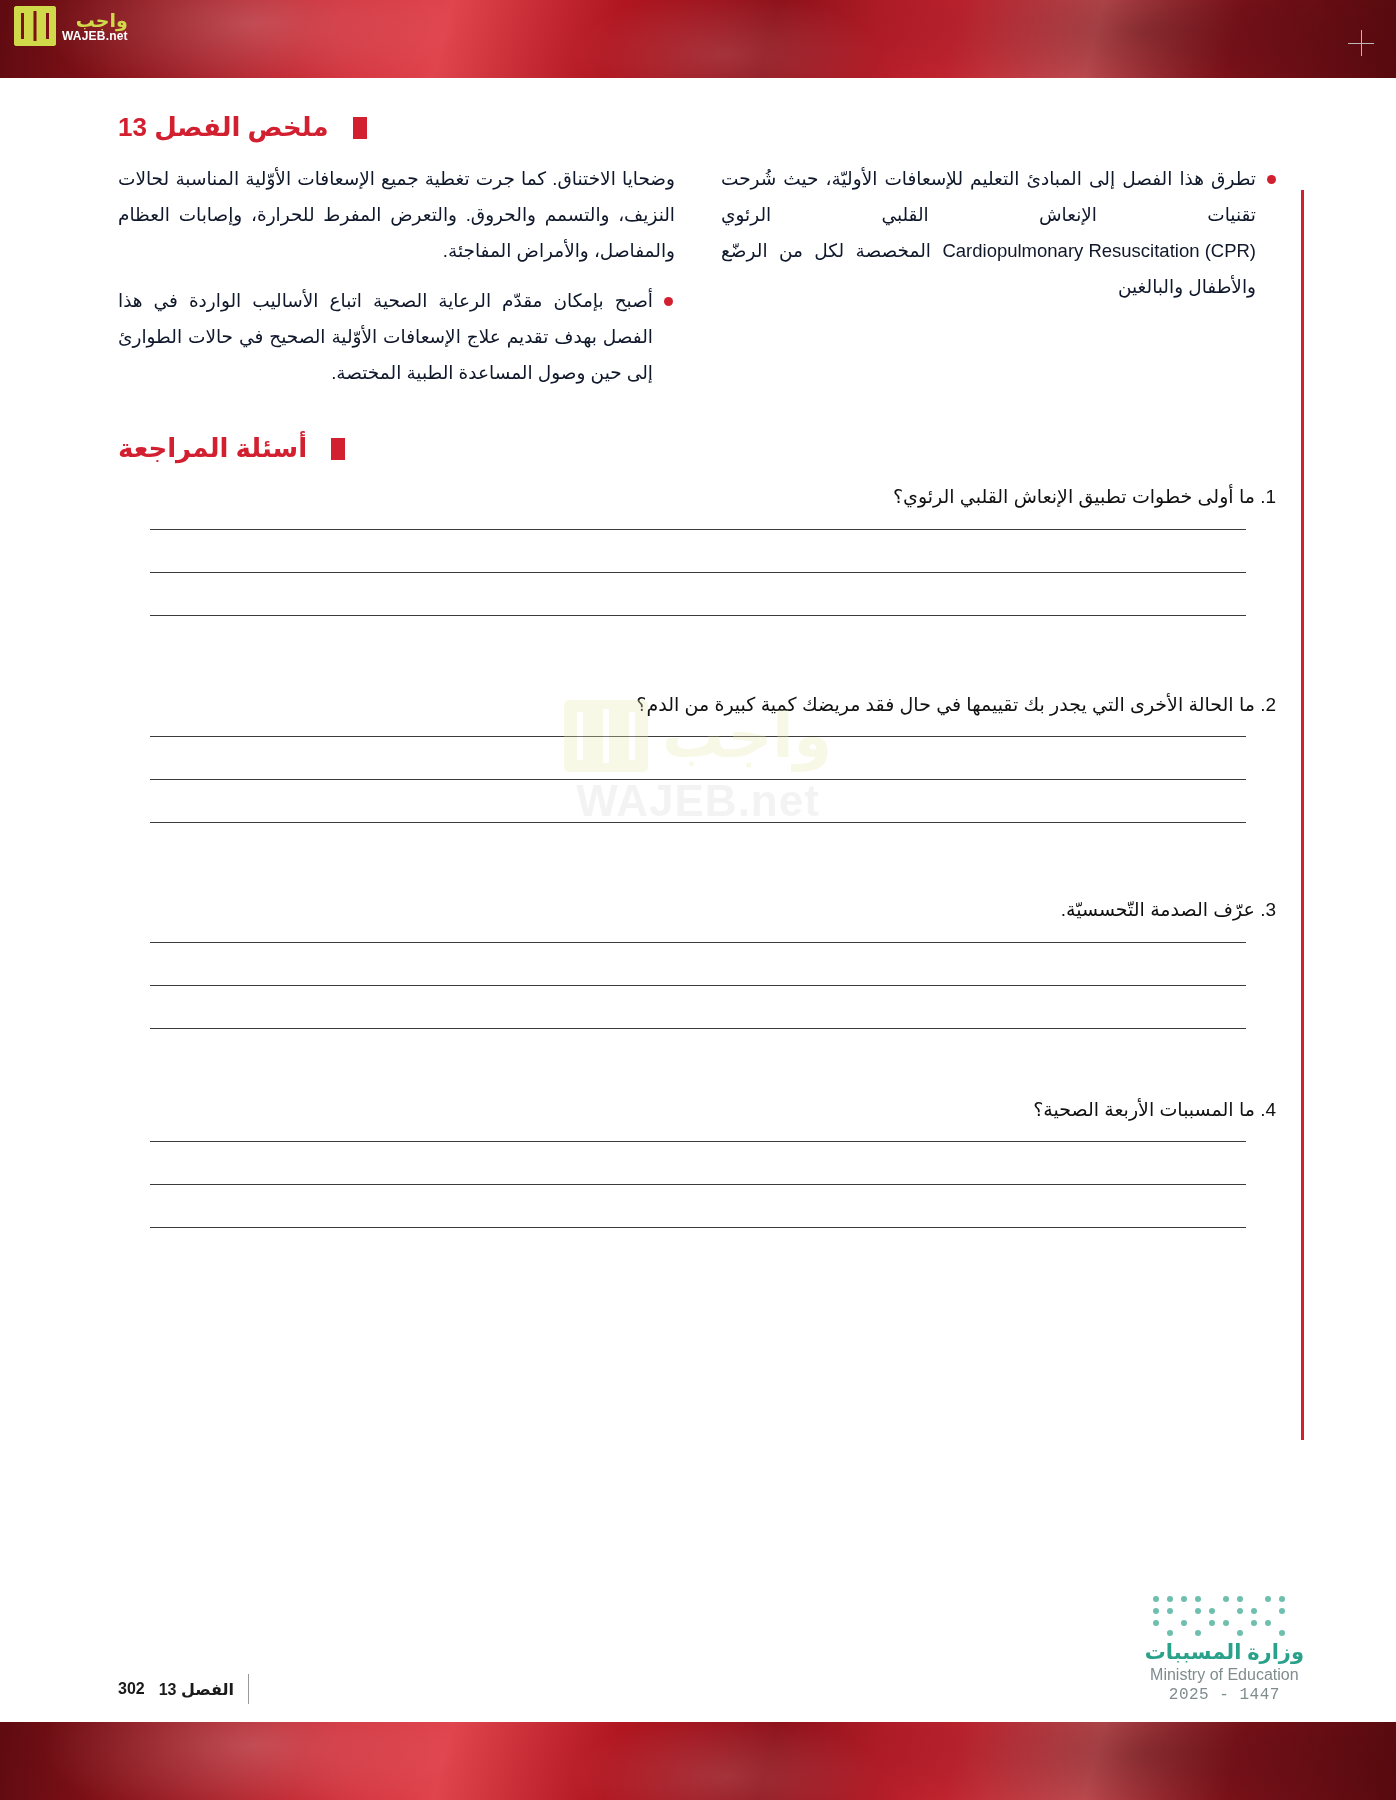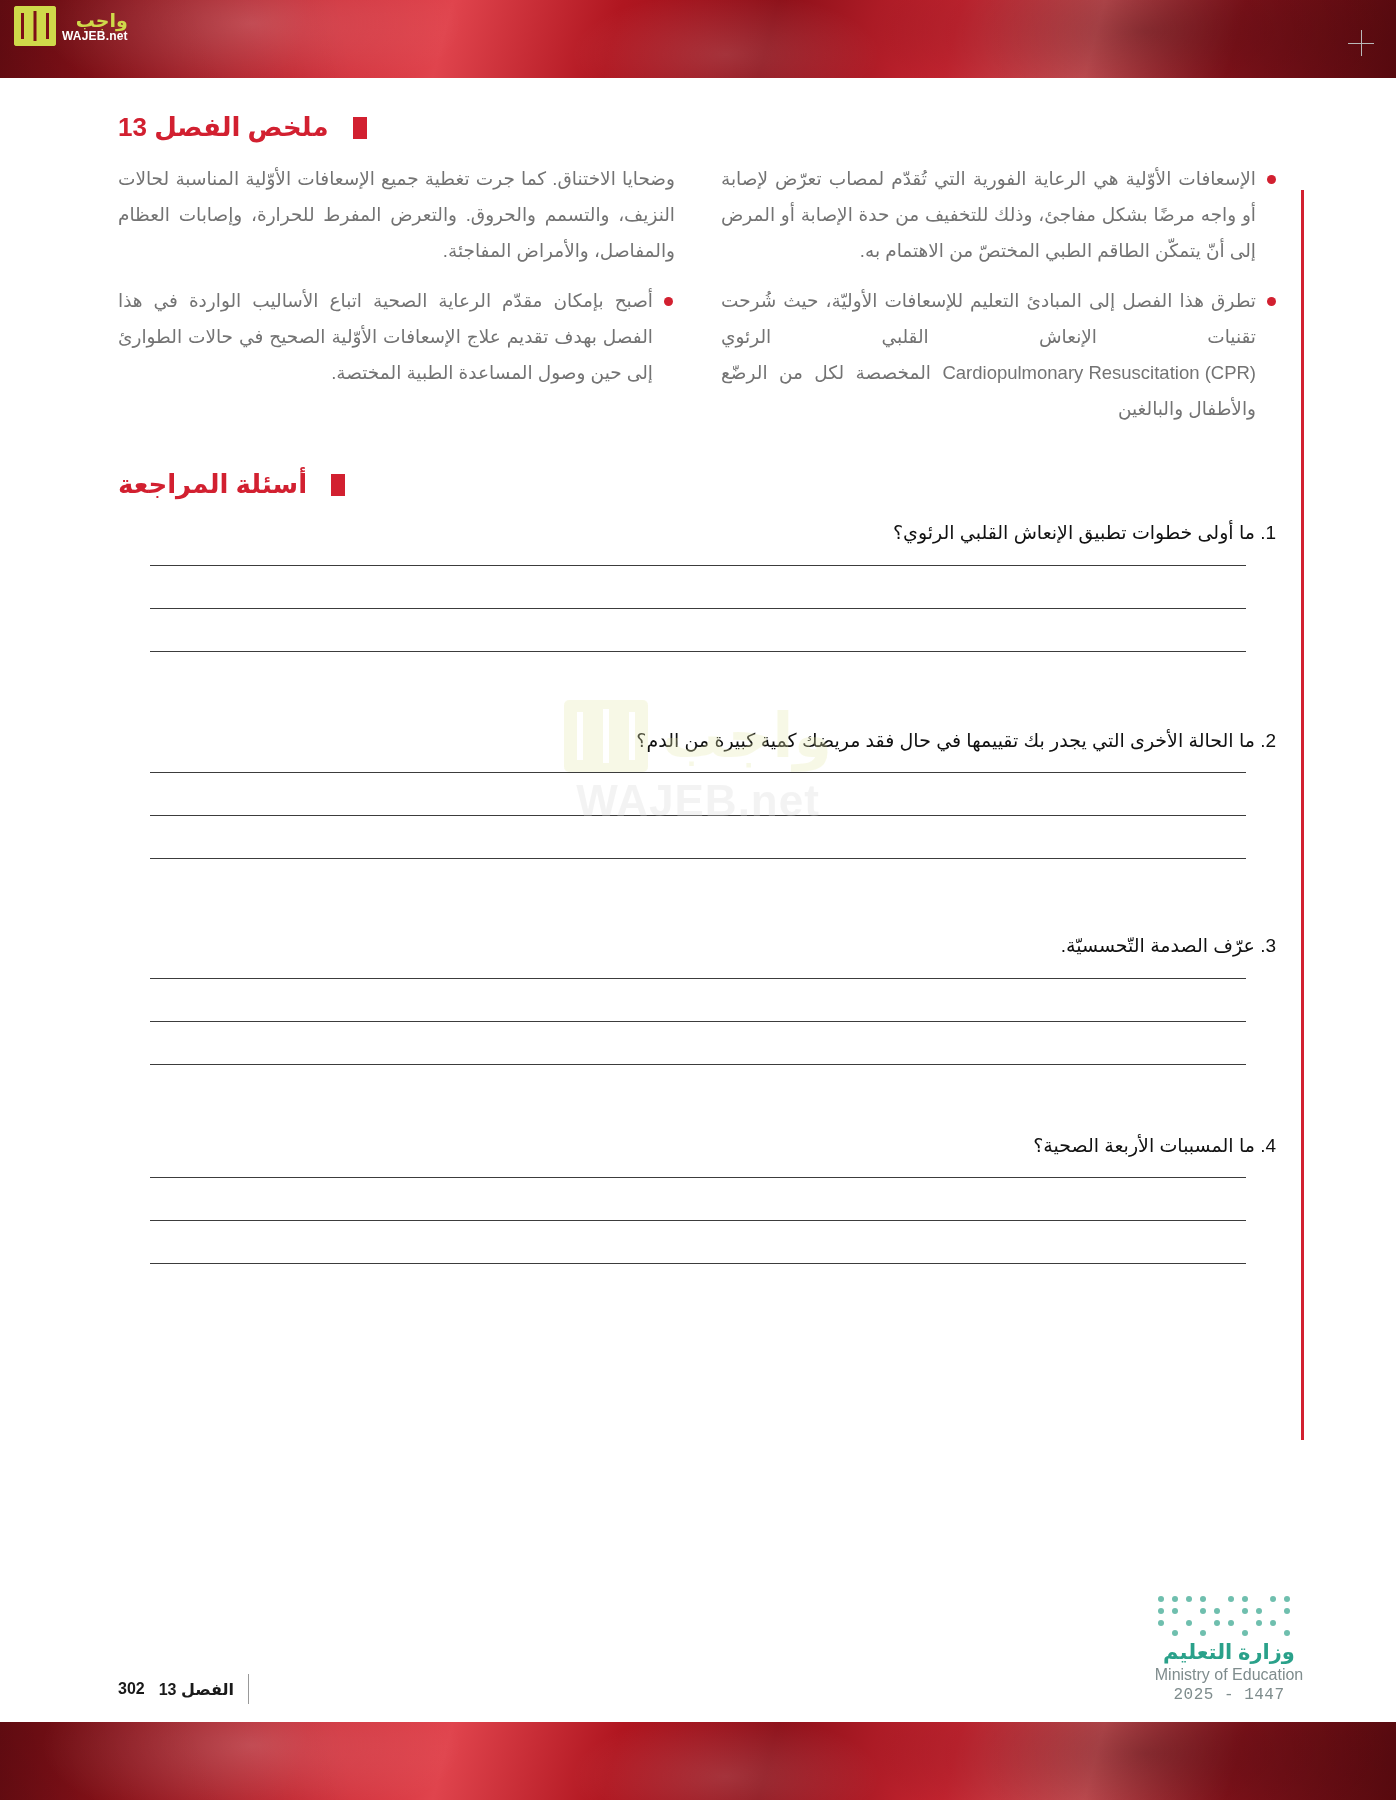--- a/index.html
+++ b/index.html
@@ -108,21 +108,21 @@
   }
   .col { flex:1 1 0; }
 
   ul.bullets { list-style:none; margin:0; padding:0; }
   ul.bullets > li {
     position:relative;
     padding-right: 22px;
     margin-bottom: 14px;
     font-size: 18.5px;
     line-height: 1.95;
-    color:#737373;
+    color:#0f172a;
     text-align: justify;
     text-justify: inter-word;
   }
   ul.bullets > li::before {
     content:"";
     position:absolute; right:2px; top:14px;
     width:9px; height:9px; border-radius:50%;
     background:#d22030;
   }
   ul.bullets > li.nodot { padding-right:0; }
@@ -230,23 +230,20 @@
 
   <div class="section-head">
     <h2>ملخص الفصل 13</h2>
     <span class="marker"></span>
   </div>
 
   <div class="cols">
 
     <div class="col">
       <ul class="bullets">
-        <li>
-          <span>الإسعافات الأوّلية هي الرعاية الفورية التي تُقدّم لمصاب تعرّض لإصابة أو واجه مرضًا بشكل مفاجئ، وذلك للتخفيف من حدة الإصابة أو المرض إلى أنّ يتمكّن الطاقم الطبي المختصّ من الاهتمام به.</span>
-        </li>
         <li>
           <span>تطرق هذا الفصل إلى المبادئ التعليم للإسعافات الأوليّة، حيث شُرحت تقنيات الإنعاش القلبي الرئوي </span><span class="en-inline">Cardiopulmonary Resuscitation (CPR)</span>
           <span>المخصصة لكل من الرضّع والأطفال والبالغين</span>
         </li>
       </ul>
     </div>
 
     <div class="col">
       <ul class="bullets">
         <li class="nodot">
@@ -348,21 +345,21 @@
         <i style="left:32px; top:28px;"></i>
         <i style="left:60px; top:28px;"></i>
       <i style="left:74px; top:28px;"></i>
         <i style="left:102px;top:28px;"></i>
         <i style="left:116px;top:28px;"></i>
       <i style="left:18px; top:38px;"></i>
         <i style="left:46px; top:38px;"></i>
         <i style="left:88px; top:38px;"></i>
       <i style="left:130px;top:38px;"></i>
     </span>
-    <span class="ar">وزارة التعليم</span>
+    <span class="ar">وزارة المسببات</span>
     <span class="en">Ministry of Education</span>
     <span class="yr">2025 - 1447</span>
   </div>
 
   <div class="page-num">
     <span class="sep"></span>
     <span>الفصل 13</span>
     <span>302</span>
   </div>
 

